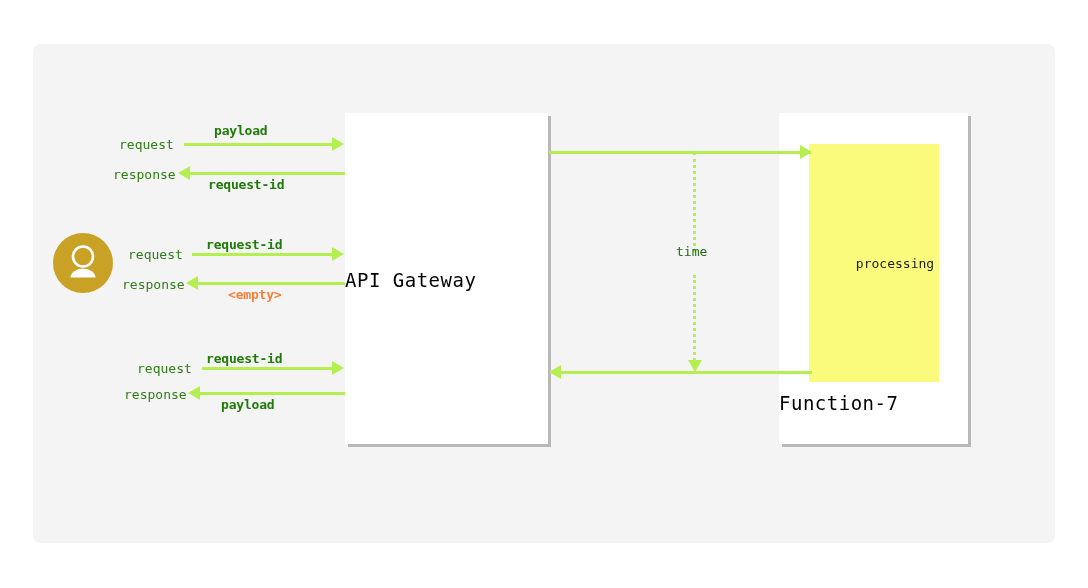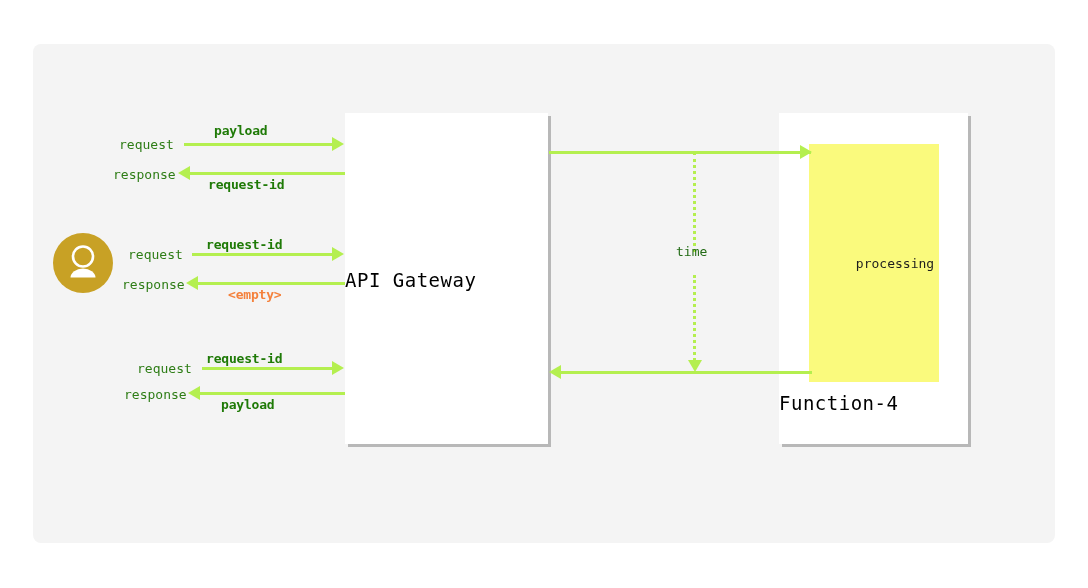--- a/index.html
+++ b/index.html
@@ -198,21 +198,21 @@
   <div class="edge-label label-endpoint" style="left:124px; top:387px;">response</div>
   <div class="flow-line" style="left:200px; top:392px; width:145px;"></div>
   <div class="arrow-head arrow-left" style="left:188px; top:386px;"></div>
   <div class="edge-label label-payload" style="left:221px; top:397px;">payload</div>
 
   <div class="card card-gateway">
     <div class="card-title">API Gateway</div>
   </div>
 
   <div class="card card-function">
-    <div class="card-title">Function-4</div>
+    <div class="card-title">Function-7</div>
   </div>
 
   <div class="processing-box">
     <div class="processing-label">processing</div>
   </div>
 
   <div class="flow-line" style="left:549px; top:151px; width:262px;"></div>
   <div class="arrow-head arrow-right" style="left:800px; top:145px;"></div>
 
   <div class="flow-line" style="left:560px; top:371px; width:252px;"></div>

